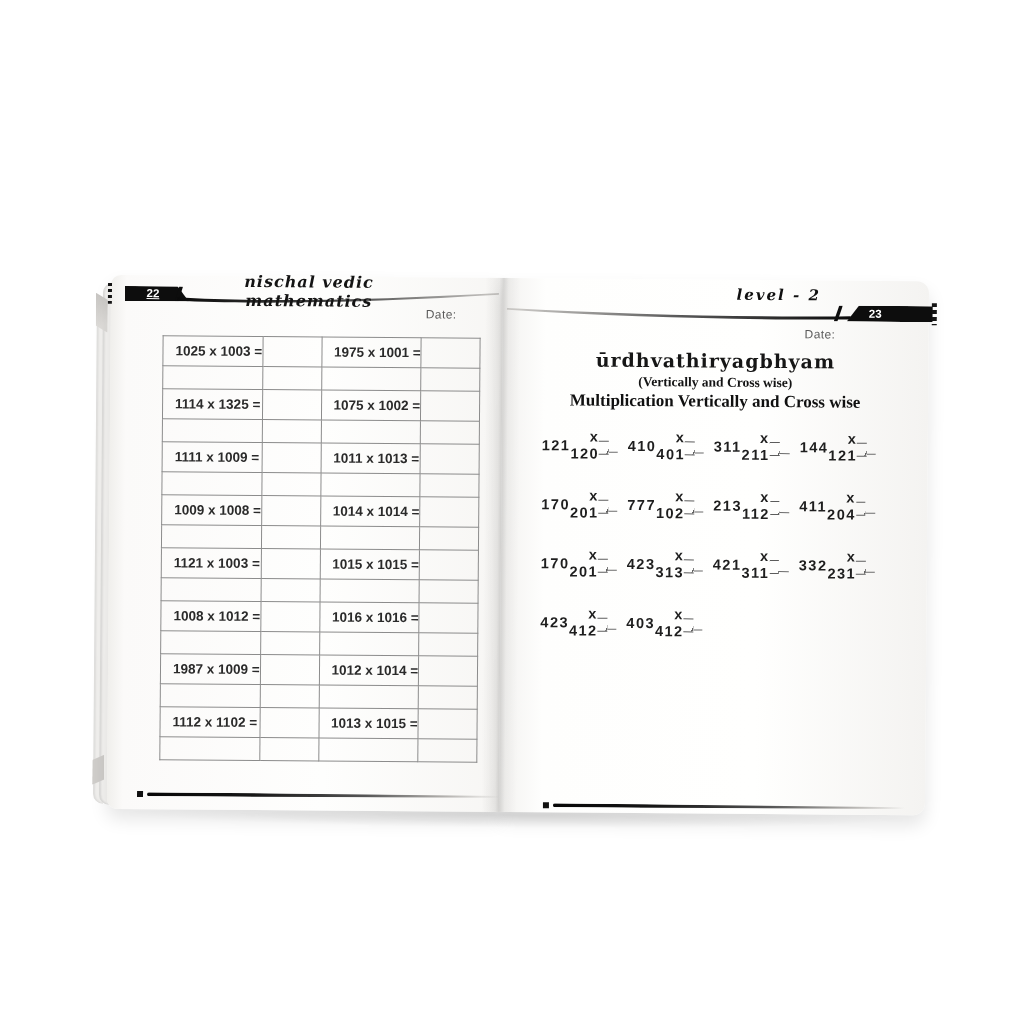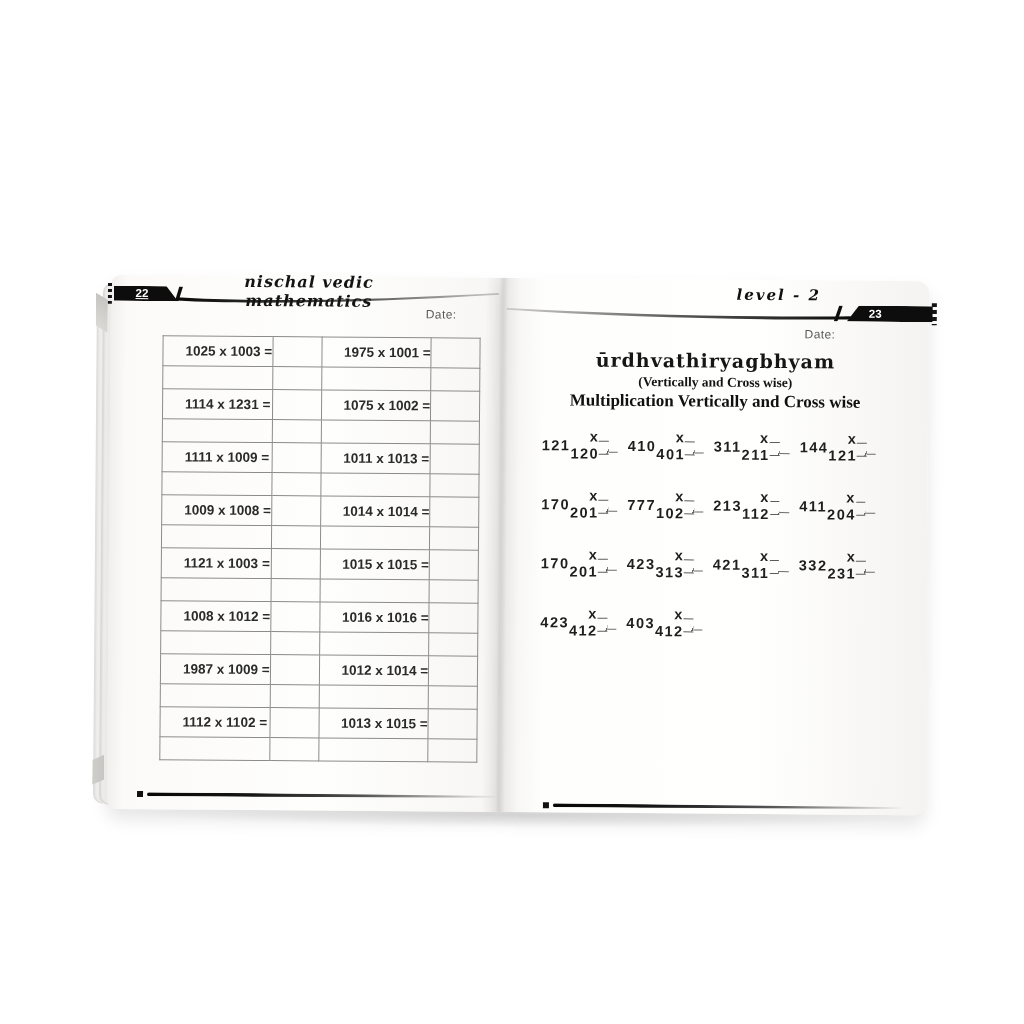--- a/index.html
+++ b/index.html
@@ -33,21 +33,21 @@
   .corner-sliver.bottom { top:auto; bottom:30px; height:30px; background:#cfcdca;
                    clip-path:polygon(0 18%,100% 0,100% 82%,0 100%); }
 
   .spine { position:absolute; left:388px; top:8px; width:36px; height:534px;
            background:linear-gradient(to right, rgba(0,0,0,0) 0%, rgba(0,0,0,0.05) 40%,
                       rgba(0,0,0,0.12) 52%, rgba(0,0,0,0.04) 66%, rgba(0,0,0,0) 100%); }
 
   
   .band { position:absolute; background:#0d0d0d; color:#fff;
           font:700 11.5px "Liberation Sans", sans-serif; text-align:center; }
-  .band-left { left:3px; top:11px; width:64px; height:15px; line-height:15px;
+  .band-left { left:14px; top:11px; width:64px; height:15px; line-height:15px;
                clip-path:polygon(0 0,82% 0,100% 100%,0 100%); padding-right:8px;text-decoration:underline; }
   .band-left-sliver { position:absolute; left:64px; top:11px; width:8px; height:15px;
                background:#0d0d0d; clip-path:polygon(55% 0,100% 0,45% 100%,0 100%); }
   .band-ticks-left { position:absolute; left:-3px; top:8px; width:4px; height:21px;
                background:repeating-linear-gradient(to bottom,#141414 0 3px, rgba(0,0,0,0) 3px 6px); }
   .band-right { right:-4px; top:25px; width:86px; height:16px; line-height:16px;
                clip-path:polygon(14% 0,100% 0,100% 100%,0 100%); text-align:left; padding-left:22px; }
   .band-right-sliver { position:absolute; right:86px; top:25px; width:9px; height:16px;
                background:#0d0d0d; clip-path:polygon(60% 0,100% 0,40% 100%,0 100%); }
   .band-ticks-right { position:absolute; right:-8px; top:22px; width:5px; height:22px;
@@ -60,21 +60,21 @@
            font:italic 600 15px "DejaVu Serif", serif; letter-spacing:2px; color:#101010;margin-left:8px; }
   .date  { position:absolute; font:400 12px "Liberation Sans", sans-serif; color:#5a5a5a;
            letter-spacing:0.4px; }
   .date-left  { left:315px; top:30px; }
   .date-right { left:302px; top:47px; }
 
   
   .mtable { position:absolute; left:52px; top:60px; width:318px; border-collapse:collapse; }
   .mtable td { border:1px solid #8c8c8c; }
   .prob-row td { height:30px; font:600 13.5px "Liberation Sans", sans-serif;
-                 color:#2a2a2a; padding-left:22px; white-space:nowrap;border-radius:13px; }
+                 color:#2a2a2a; padding-left:12px; white-space:nowrap;border-radius:13px; }
   .spacer-row td { height:23px; }
 
   
   .title    { position:absolute; left:0; top:70px;  width:100%; text-align:center;
               font:600 19px "DejaVu Serif", serif; letter-spacing:1px; color:#161616; }
   .subtitle { position:absolute; left:0; top:95px;  width:100%; text-align:center;
               font:700 13.5px "Liberation Serif", serif; color:#141414; }
   .heading  { position:absolute; left:0; top:112px; width:100%; text-align:center;
               font:700 17px "Liberation Serif", serif; color:#101010; }
 
@@ -146,21 +146,21 @@
               <td>1975 x 1001 =</td>
               <td></td>
             </tr>
             <tr class="spacer-row">
               <td></td>
               <td></td>
               <td></td>
               <td></td>
             </tr>
             <tr class="prob-row">
-              <td>1114 x 1231 =</td>
+              <td>1114 x 1325 =</td>
               <td></td>
               <td>1075 x 1002 =</td>
               <td></td>
             </tr>
             <tr class="spacer-row">
               <td></td>
               <td></td>
               <td></td>
               <td></td>
             </tr>

